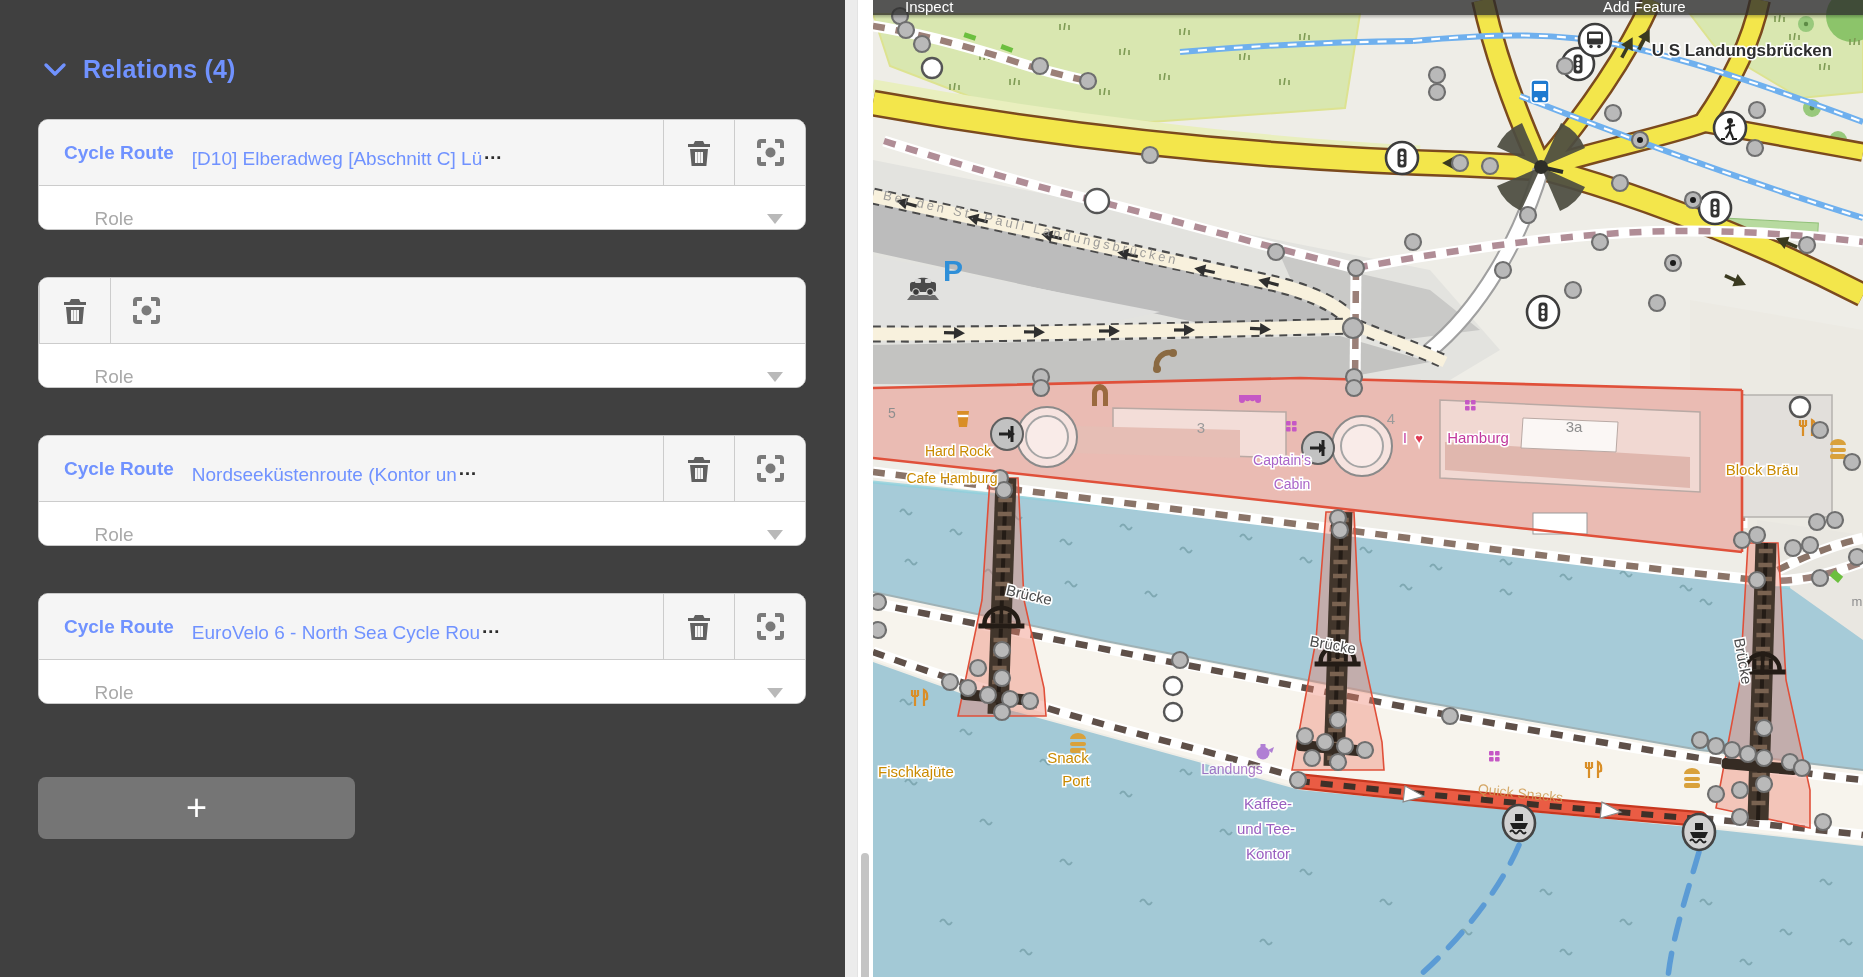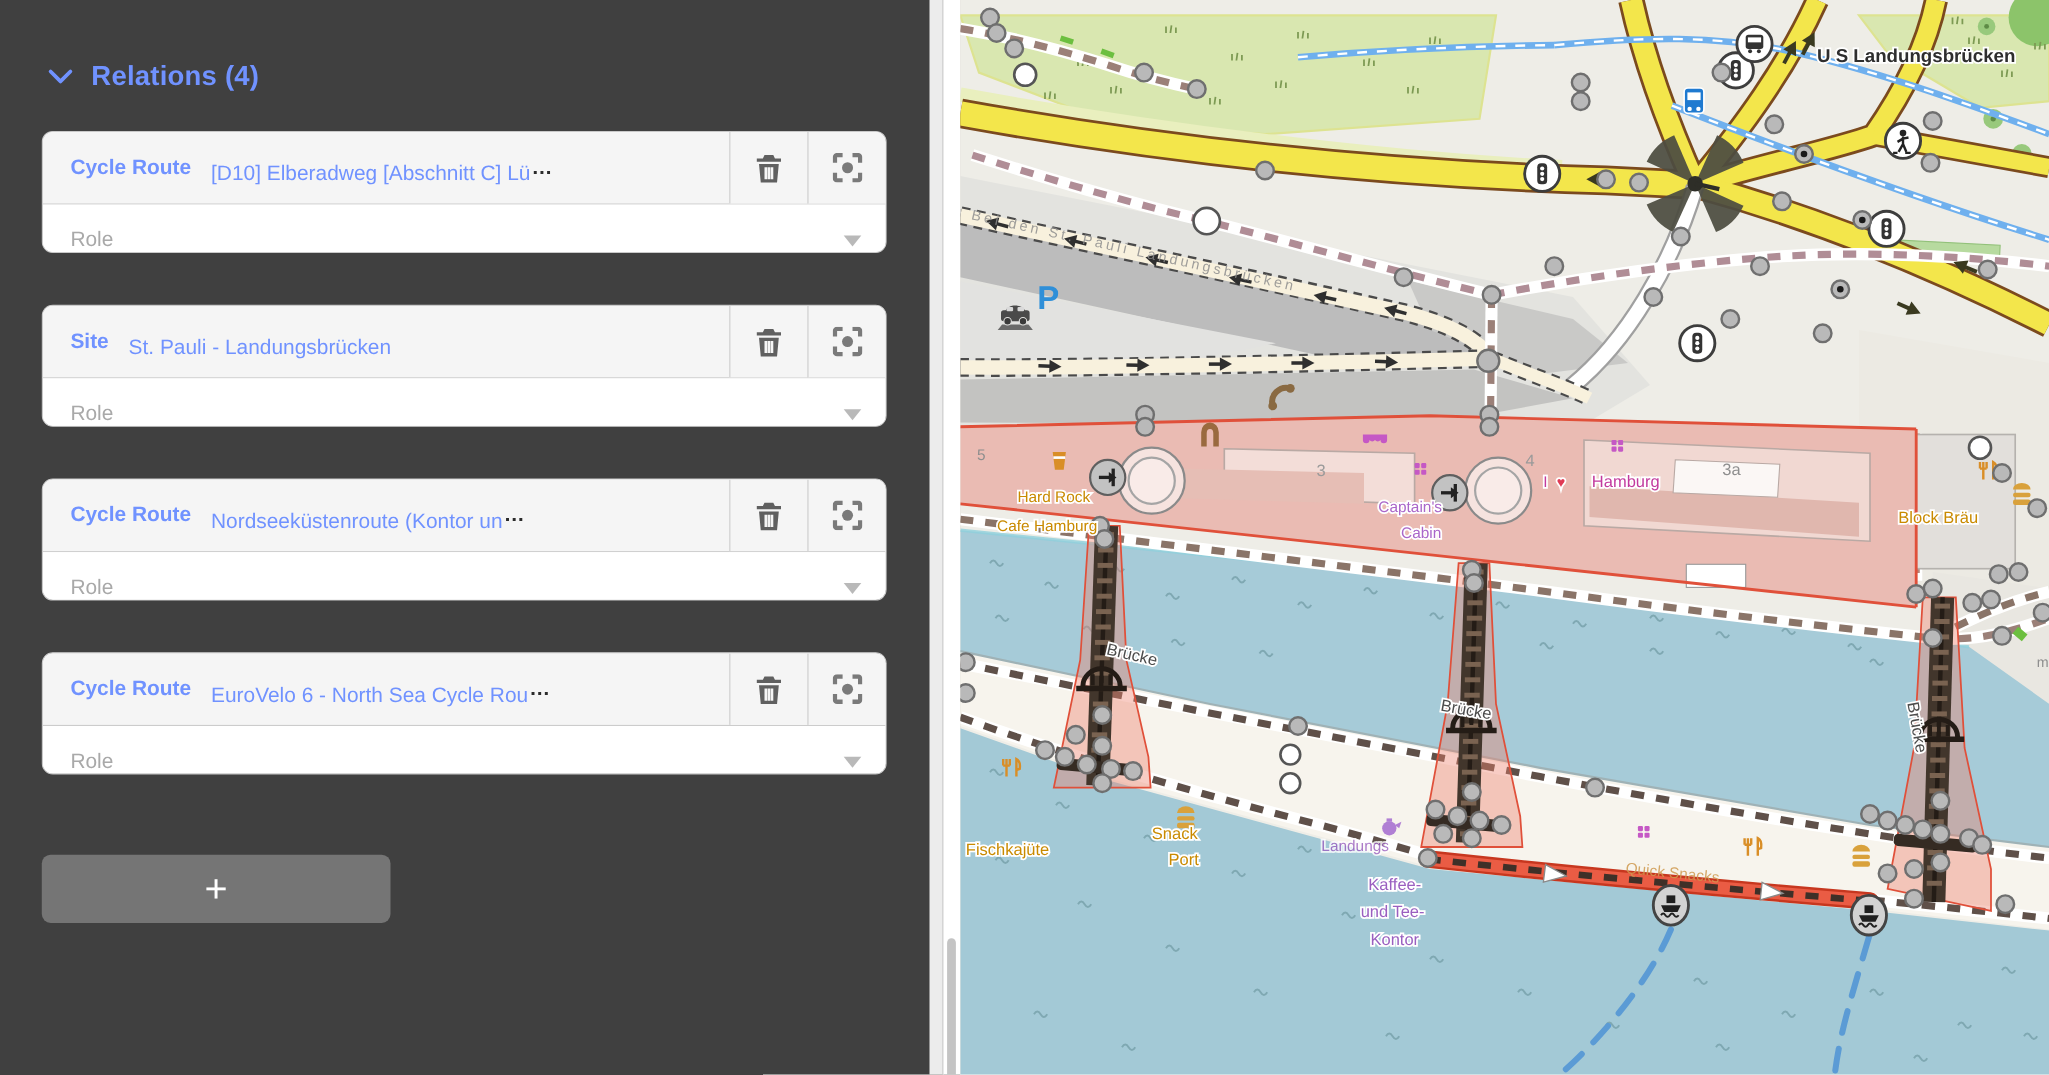--- a/index.html
+++ b/index.html
@@ -17,21 +17,21 @@
   .rel-card { position:absolute; left:38px; width:768px; height:111px;
     border:1px solid #c9c9c9; border-radius:10px; background:#fff; overflow:hidden; }
   .rel-head { display:flex; height:66px; background:#f5f5f5; border-bottom:1px solid #ccc; }
   .rel-label { flex:1 1 auto; display:flex; align-items:center; padding:0 14px 0 25px; min-width:0; }
   .rel-type { font-weight:bold; color:#7092ff; font-size:19px; white-space:nowrap; margin-right:18px; }
   .rel-name { color:#7092ff; font-size:19px; white-space:nowrap; overflow:hidden; cursor:pointer;margin-top:12px; }
   .rel-dots { color:#2b2b2b; font-weight:bold; font-size:19px; margin-left:1px; }
   .rel-btn { flex:0 0 71px; display:flex; align-items:center; justify-content:center;
     border-left:1px solid #ccc; background:#f5f5f5; cursor:pointer; }
   .rel-btn svg { display:block; }
-  .rel-role { position:relative; height:66px; background:#fff; display:flex; align-items:center; }
+  .rel-role { position:relative; height:66px; background:#fff; display:flex; align-items:center;justify-content:center; }
   .rel-role input { border:none; outline:none; width:680px; margin-left:25px; font-size:19px;
     color:#555; background:transparent; font-family:"Liberation Sans",sans-serif; }
   .rel-role input::placeholder { color:#a9a9a9; }
   .role-caret { position:absolute; right:22px; top:28px; width:0; height:0; cursor:pointer;
     border-left:8px solid transparent; border-right:8px solid transparent; border-top:10px solid #b9b9b9; }
 
   #add-rel { position:absolute; left:38px; top:777px; width:317px; height:62px; background:#757575;
     border:none; border-radius:8px; color:#fff; font-size:36px; font-weight:300; cursor:pointer;
     display:flex; align-items:center; justify-content:center; line-height:0; font-family:"Liberation Sans",sans-serif; }
 
@@ -99,25 +99,20 @@
         </div>
       </div>
       <div class="rel-role">
         <input type="text" placeholder="Role" style="">
         <span class="role-caret"></span>
       </div>
     </div>
 
     <div class="rel-card" style="top:277px">
       <div class="rel-head">
-        <div class="rel-label">
-          <span class="rel-type">Site</span>
-          <span class="rel-name">St. Pauli - Landungsbrücken</span>
-          <span class="rel-dots"></span>
-        </div>
         <div class="rel-btn">
           <span>
               <svg width="26" height="28" viewBox="0 0 26 28">
                 <path fill="#606060" d="M9 2 h8 l1.5 3 H24 v3 H2 V5 h5.5 Z M4 10 h18 l-1.6 17 H5.6 Z M9 13 v11 h2.4 V13 Z M11.8 13 v11 h2.4 V13 Z M14.6 13 v11 H17 V13 Z"></path>
               </svg>
             </span>
         </div>
         <div class="rel-btn">
           <span>
               <svg width="27" height="27" viewBox="0 0 27 27">
@@ -876,14 +871,18 @@
           <text x="1076" y="786" font-size="15" fill="#c98a00" text-anchor="middle" stroke="#ffffff" stroke-width="3.2" paint-order="stroke">Port</text>
           <text x="1232" y="774" font-size="14" fill="#9a5fc0" text-anchor="middle" opacity="0.8" stroke="#ffffff" stroke-width="3.2" paint-order="stroke">Landungs</text>
           <text x="1268" y="809" font-size="15" fill="#9a5fc0" text-anchor="middle" stroke="#ffffff" stroke-width="3.2" paint-order="stroke">Kaffee-</text>
           <text x="1266" y="834" font-size="15" fill="#9a5fc0" text-anchor="middle" stroke="#ffffff" stroke-width="3.2" paint-order="stroke">und Tee-</text>
           <text x="1268" y="859" font-size="15" fill="#9a5fc0" text-anchor="middle" stroke="#ffffff" stroke-width="3.2" paint-order="stroke">Kontor</text>
           <text x="1520" y="798" font-size="14" fill="#cf9a50" text-anchor="middle" transform="rotate(6 1520 798)" opacity="0.85">Quick Snacks</text>
           <text x="953" y="281" font-size="30" fill="#2f8fd8" text-anchor="middle" font-weight="bold">P</text>
         </g>
     </svg>
 
+    <div id="map-topbar">
+      <span class="tb-item" id="tb-inspect">Inspect</span>
+      <span class="tb-item" id="tb-add">Add Feature</span>
+    </div>
   </div>
 </div>
 
 </body></html>

